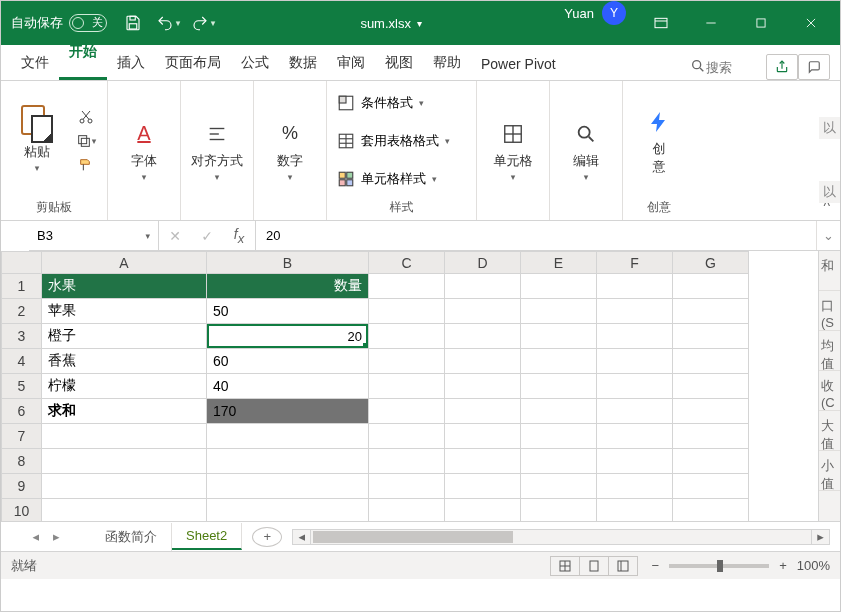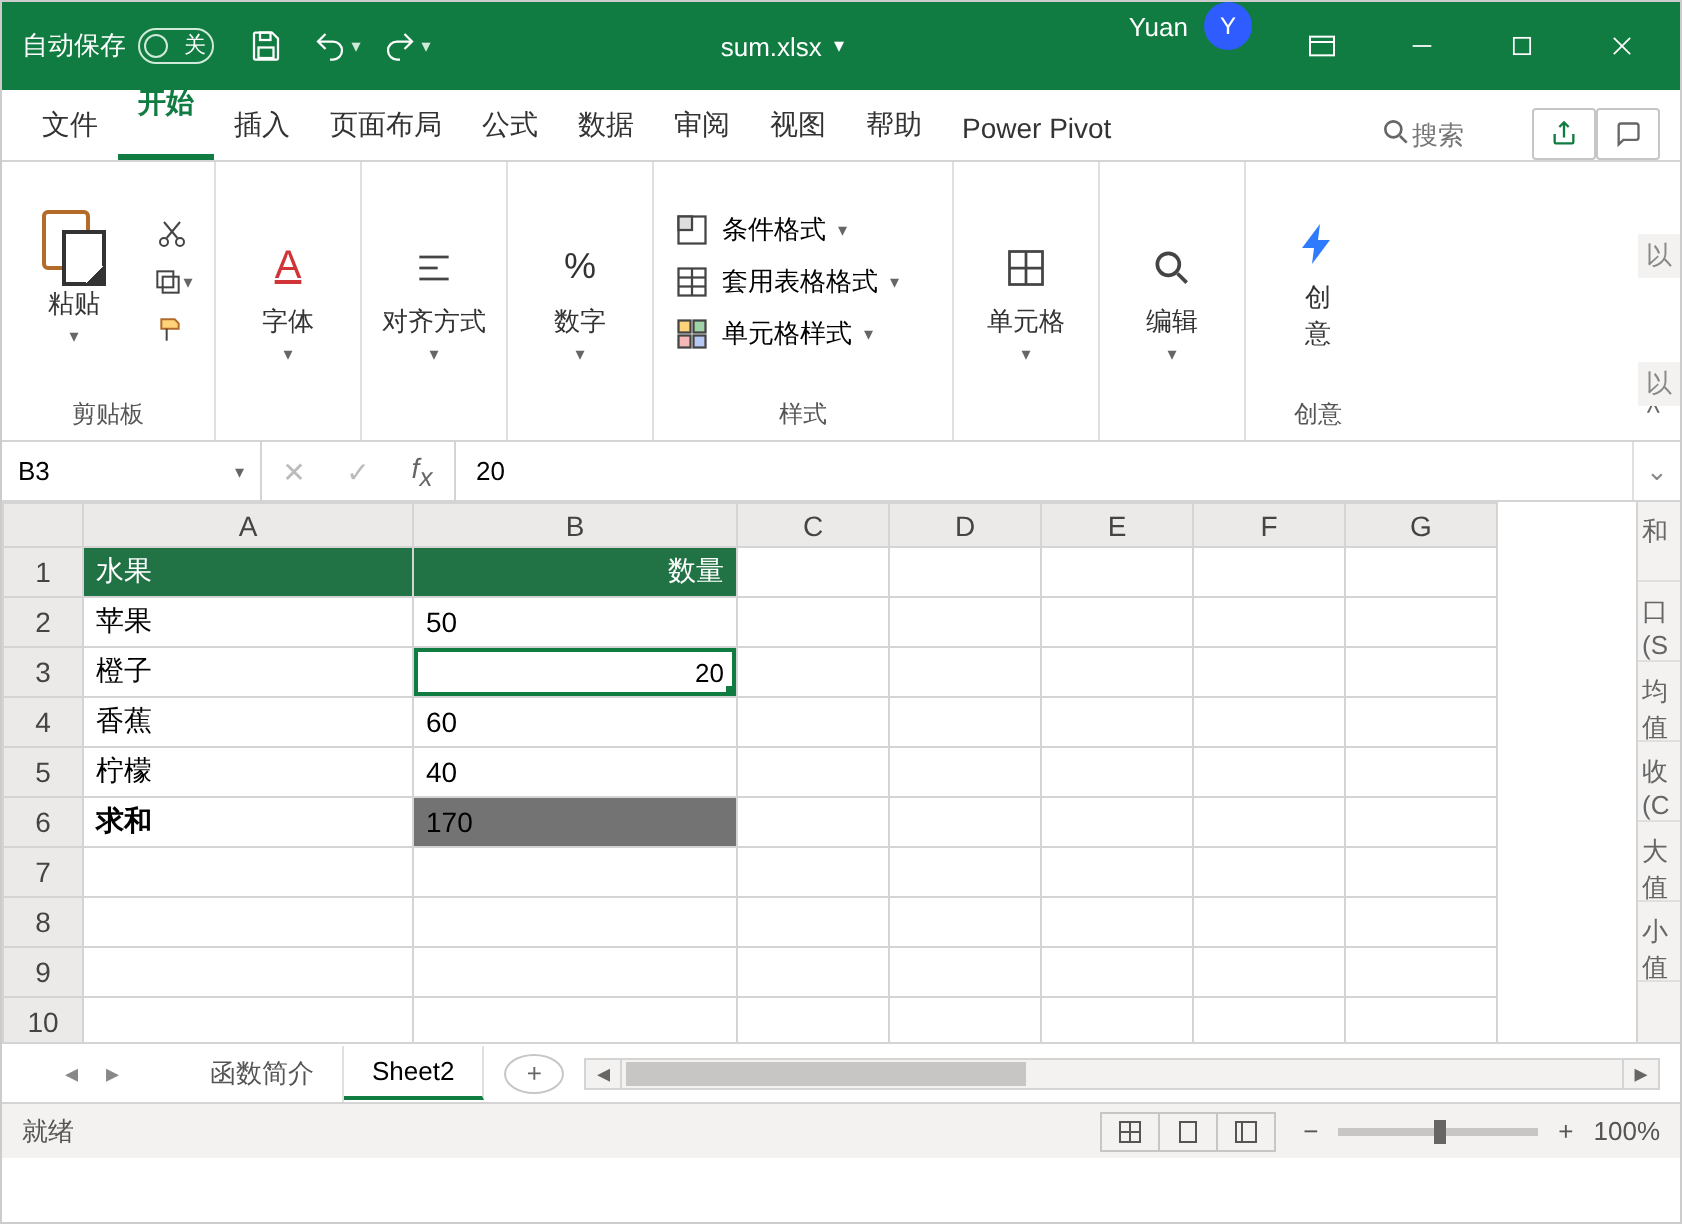--- a/index.html
+++ b/index.html
@@ -36,26 +36,26 @@
   .vbtn .ic{height:32px;display:flex;align-items:center;justify-content:center;}
   .vbtn .lbl{font-size:13px;}
   .caretd{font-size:9px;color:#666;}
   .paste-ic{position:relative;width:36px;height:40px;}
   .clipback{position:absolute;left:2px;top:0;width:24px;height:30px;border:2px solid #b36b29;border-radius:3px;background:#fff;}
   .clipfront{position:absolute;left:12px;top:10px;width:22px;height:28px;border:2px solid #333;background:#fff;}
   .clipfold{position:absolute;right:-1px;bottom:-1px;width:9px;height:9px;background:linear-gradient(135deg,#fff 48%,#333 50%);}
   .sideicons{display:flex;flex-direction:column;gap:6px;margin-left:4px;}
   .smico{width:22px;height:18px;display:flex;align-items:center;justify-content:center;}
   .fonticon{font-size:20px;text-decoration:underline;color:#d13438;}
-  .stylelist{display:flex;flex-direction:column;gap:8px;}
+  .stylelist{display:flex;flex-direction:column;gap:20px;}
   .styrow{display:flex;align-items:center;gap:6px;font-size:13px;}
   .styrow .sic{width:18px;height:18px;}
   .collapse{position:absolute;right:10px;bottom:6px;font-size:14px;color:#666;}
   
-  .fbar{height:30px;border-bottom:1px solid #d4d4d4;display:flex;align-items:stretch;}
+  .fbar{height:30px;border-bottom:1px solid #d4d4d4;display:flex;align-items:stretch;margin-left:28px;}
   .namebox{width:130px;border-right:1px solid #d4d4d4;display:flex;align-items:center;padding:0 8px;justify-content:space-between;}
   .namebox input{border:none;width:90px;font-size:13px;outline:none;}
   .fx-tools{display:flex;align-items:center;border-right:1px solid #d4d4d4;}
   .fx-tools span{width:32px;text-align:center;color:#bbb;font-size:14px;}
   .fx-tools .fx{color:#666;font-style:italic;}
   .fml{flex:1;display:flex;align-items:center;padding:0 10px;font-size:13px;}
   .fbar-end{width:24px;display:flex;align-items:center;justify-content:center;color:#888;border-left:1px solid #e1dfdd;}
   
   .sheet-wrap{position:relative;height:270px;display:flex;}
   .sheet{flex:1;overflow:hidden;position:relative;}
@@ -75,21 +75,21 @@
   .sumrow td.lbl{font-weight:bold;}
   .sumrow td.valcell{background:#737373;font-weight:normal;}
   .vscroll{width:18px;background:#f3f2f1;border-left:1px solid #d4d4d4;position:relative;}
   .vthumb{position:absolute;top:2px;left:2px;right:2px;height:18px;background:#c8c6c4;}
   .right-pane{position:absolute;right:0;top:0;width:22px;height:270px;background:#f3f2f1;color:#666;font-size:13px;overflow:hidden;border-left:1px solid #d4d4d4;}
   .right-pane div{padding:6px 2px;border-bottom:1px solid #e1dfdd;height:40px;}
   
   .shtabbar{height:30px;border-top:1px solid #d4d4d4;display:flex;align-items:center;}
   .stnav{width:90px;display:flex;align-items:center;justify-content:center;gap:14px;color:#888;}
   .sttab{padding:5px 14px;font-size:13px;color:#555;border-right:1px solid #e1dfdd;}
-  .sttab.active{background:#fff;color:#000000;border-bottom:2px solid #107C41;}
+  .sttab.active{background:#fff;color:#4d7c0f;border-bottom:2px solid #107C41;}
   .addsh{width:30px;height:20px;border:1px solid #c8c6c4;border-radius:50%;display:flex;align-items:center;justify-content:center;margin-left:10px;font-size:13px;color:#666;}
   .hscroll{flex:1;margin:0 10px;height:16px;background:#f3f2f1;border:1px solid #d4d4d4;position:relative;}
   .hsbtn{position:absolute;top:0;width:18px;height:14px;display:flex;align-items:center;justify-content:center;color:#666;}
   .hsbtn.l{left:0;border-right:1px solid #d4d4d4;}
   .hsbtn.r{right:0;border-left:1px solid #d4d4d4;}
   .hthumb{position:absolute;left:20px;top:1px;height:12px;width:200px;background:#c8c6c4;}
   
   .status{height:28px;border-top:1px solid #d4d4d4;background:#f3f2f1;display:flex;align-items:center;padding:0 10px;font-size:13px;color:#555;}
   .status .spacer{flex:1;}
   .view-btns{display:flex;gap:0;}

